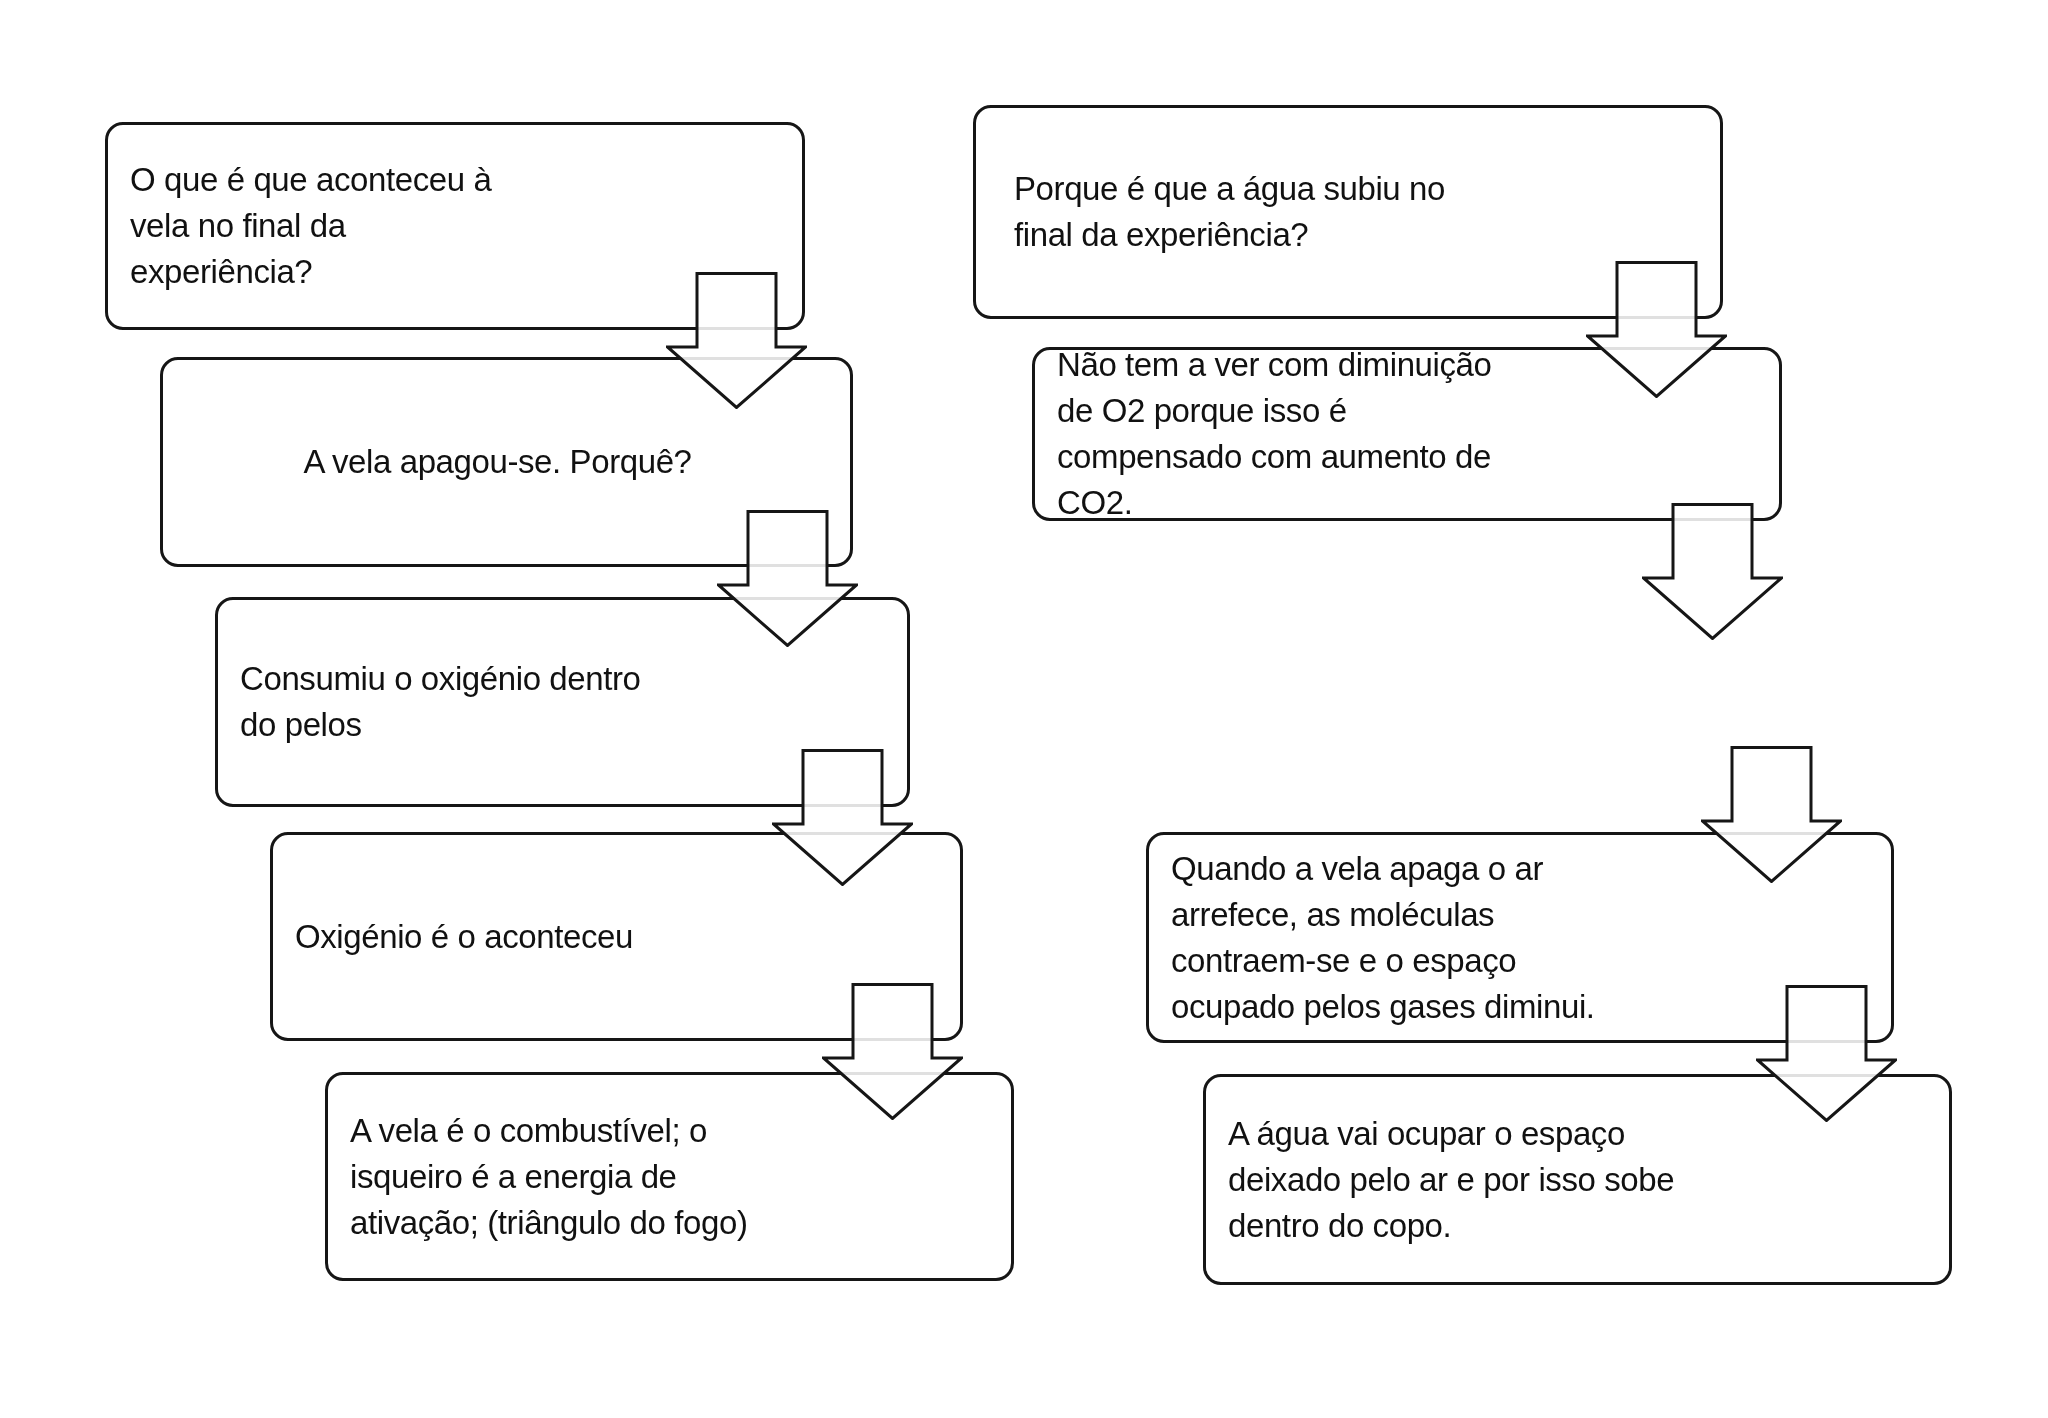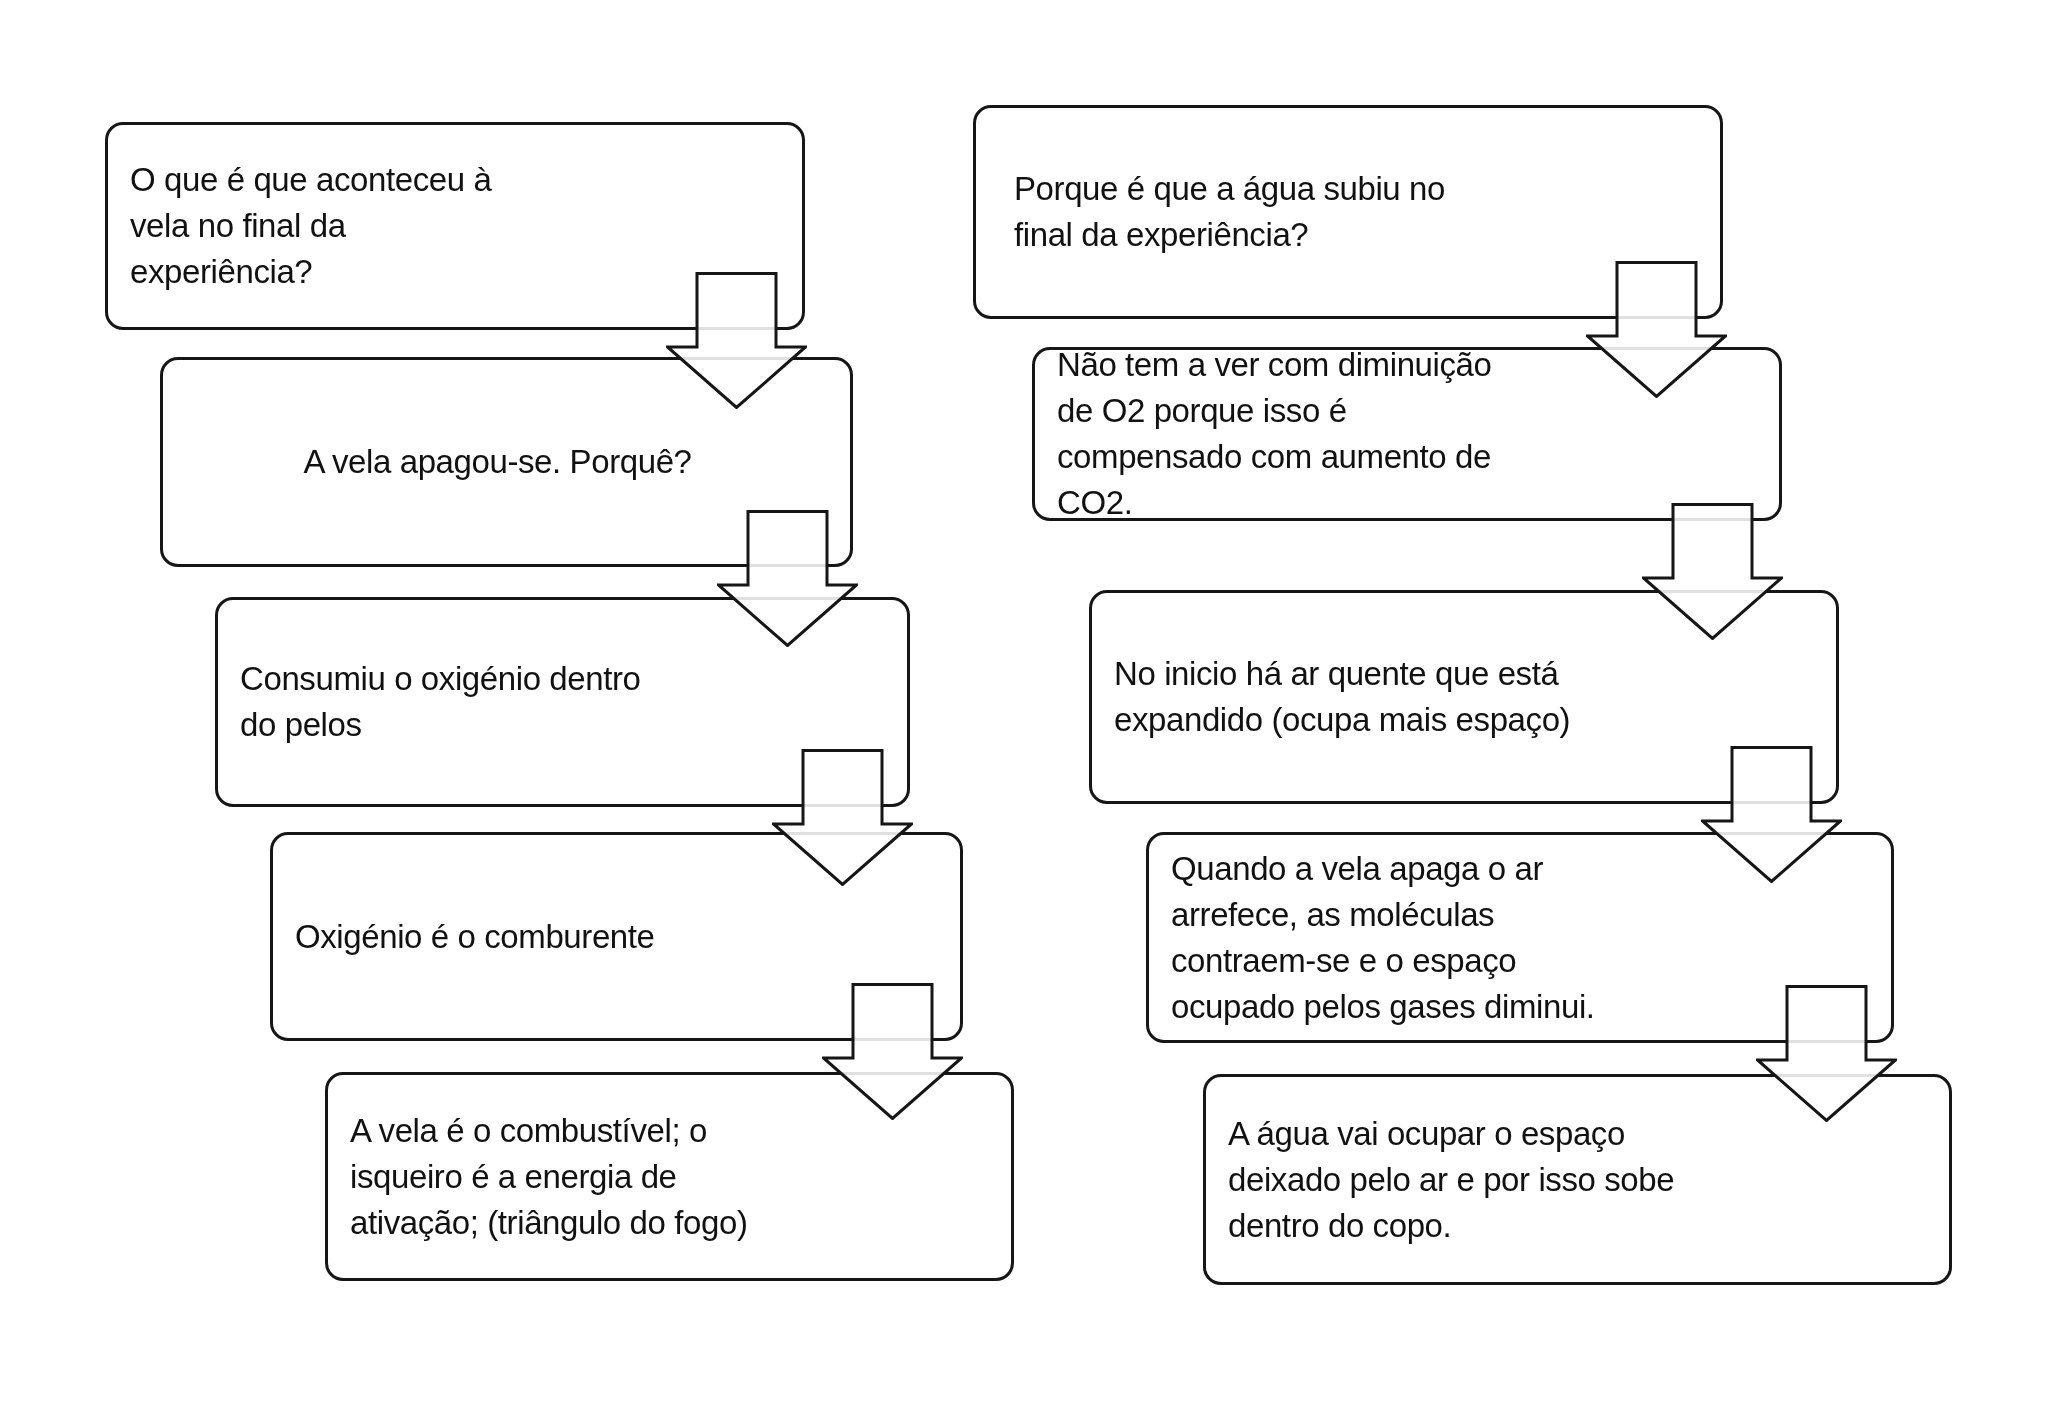--- a/index.html
+++ b/index.html
@@ -72,41 +72,37 @@
 experiência?</span>
   </div>
   <div class="flow-box b-l2">
     <span class="box-text">A vela apagou-se. Porquê?</span>
   </div>
   <div class="flow-box b-l3">
     <span class="box-text">Consumiu o oxigénio dentro
 do pelos</span>
   </div>
   <div class="flow-box b-l4">
-    <span class="box-text">Oxigénio é o comburente</span>
+    <span class="box-text">Oxigénio é o aconteceu</span>
   </div>
   <div class="flow-box b-l5">
     <span class="box-text">A vela é o combustível; o
 isqueiro é a energia de
 ativação; (triângulo do fogo)</span>
   </div>
 
   <div class="flow-box b-r1">
     <span class="box-text">Porque é que a água subiu no
 final da experiência?</span>
   </div>
   <div class="flow-box b-r2">
     <span class="box-text">Não tem a ver com diminuição
 de O2 porque isso é
 compensado com aumento de
 CO2.</span>
-  </div>
-  <div class="flow-box b-r3">
-    <span class="box-text">No inicio há ar quente que está
-expandido (ocupa mais espaço)</span>
   </div>
   <div class="flow-box b-r4">
     <span class="box-text">Quando a vela apaga o ar
 arrefece, as moléculas
 contraem-se e o espaço
 ocupado pelos gases diminui.</span>
   </div>
   <div class="flow-box b-r5">
     <span class="box-text">A água vai ocupar o espaço
 deixado pelo ar e por isso sobe

